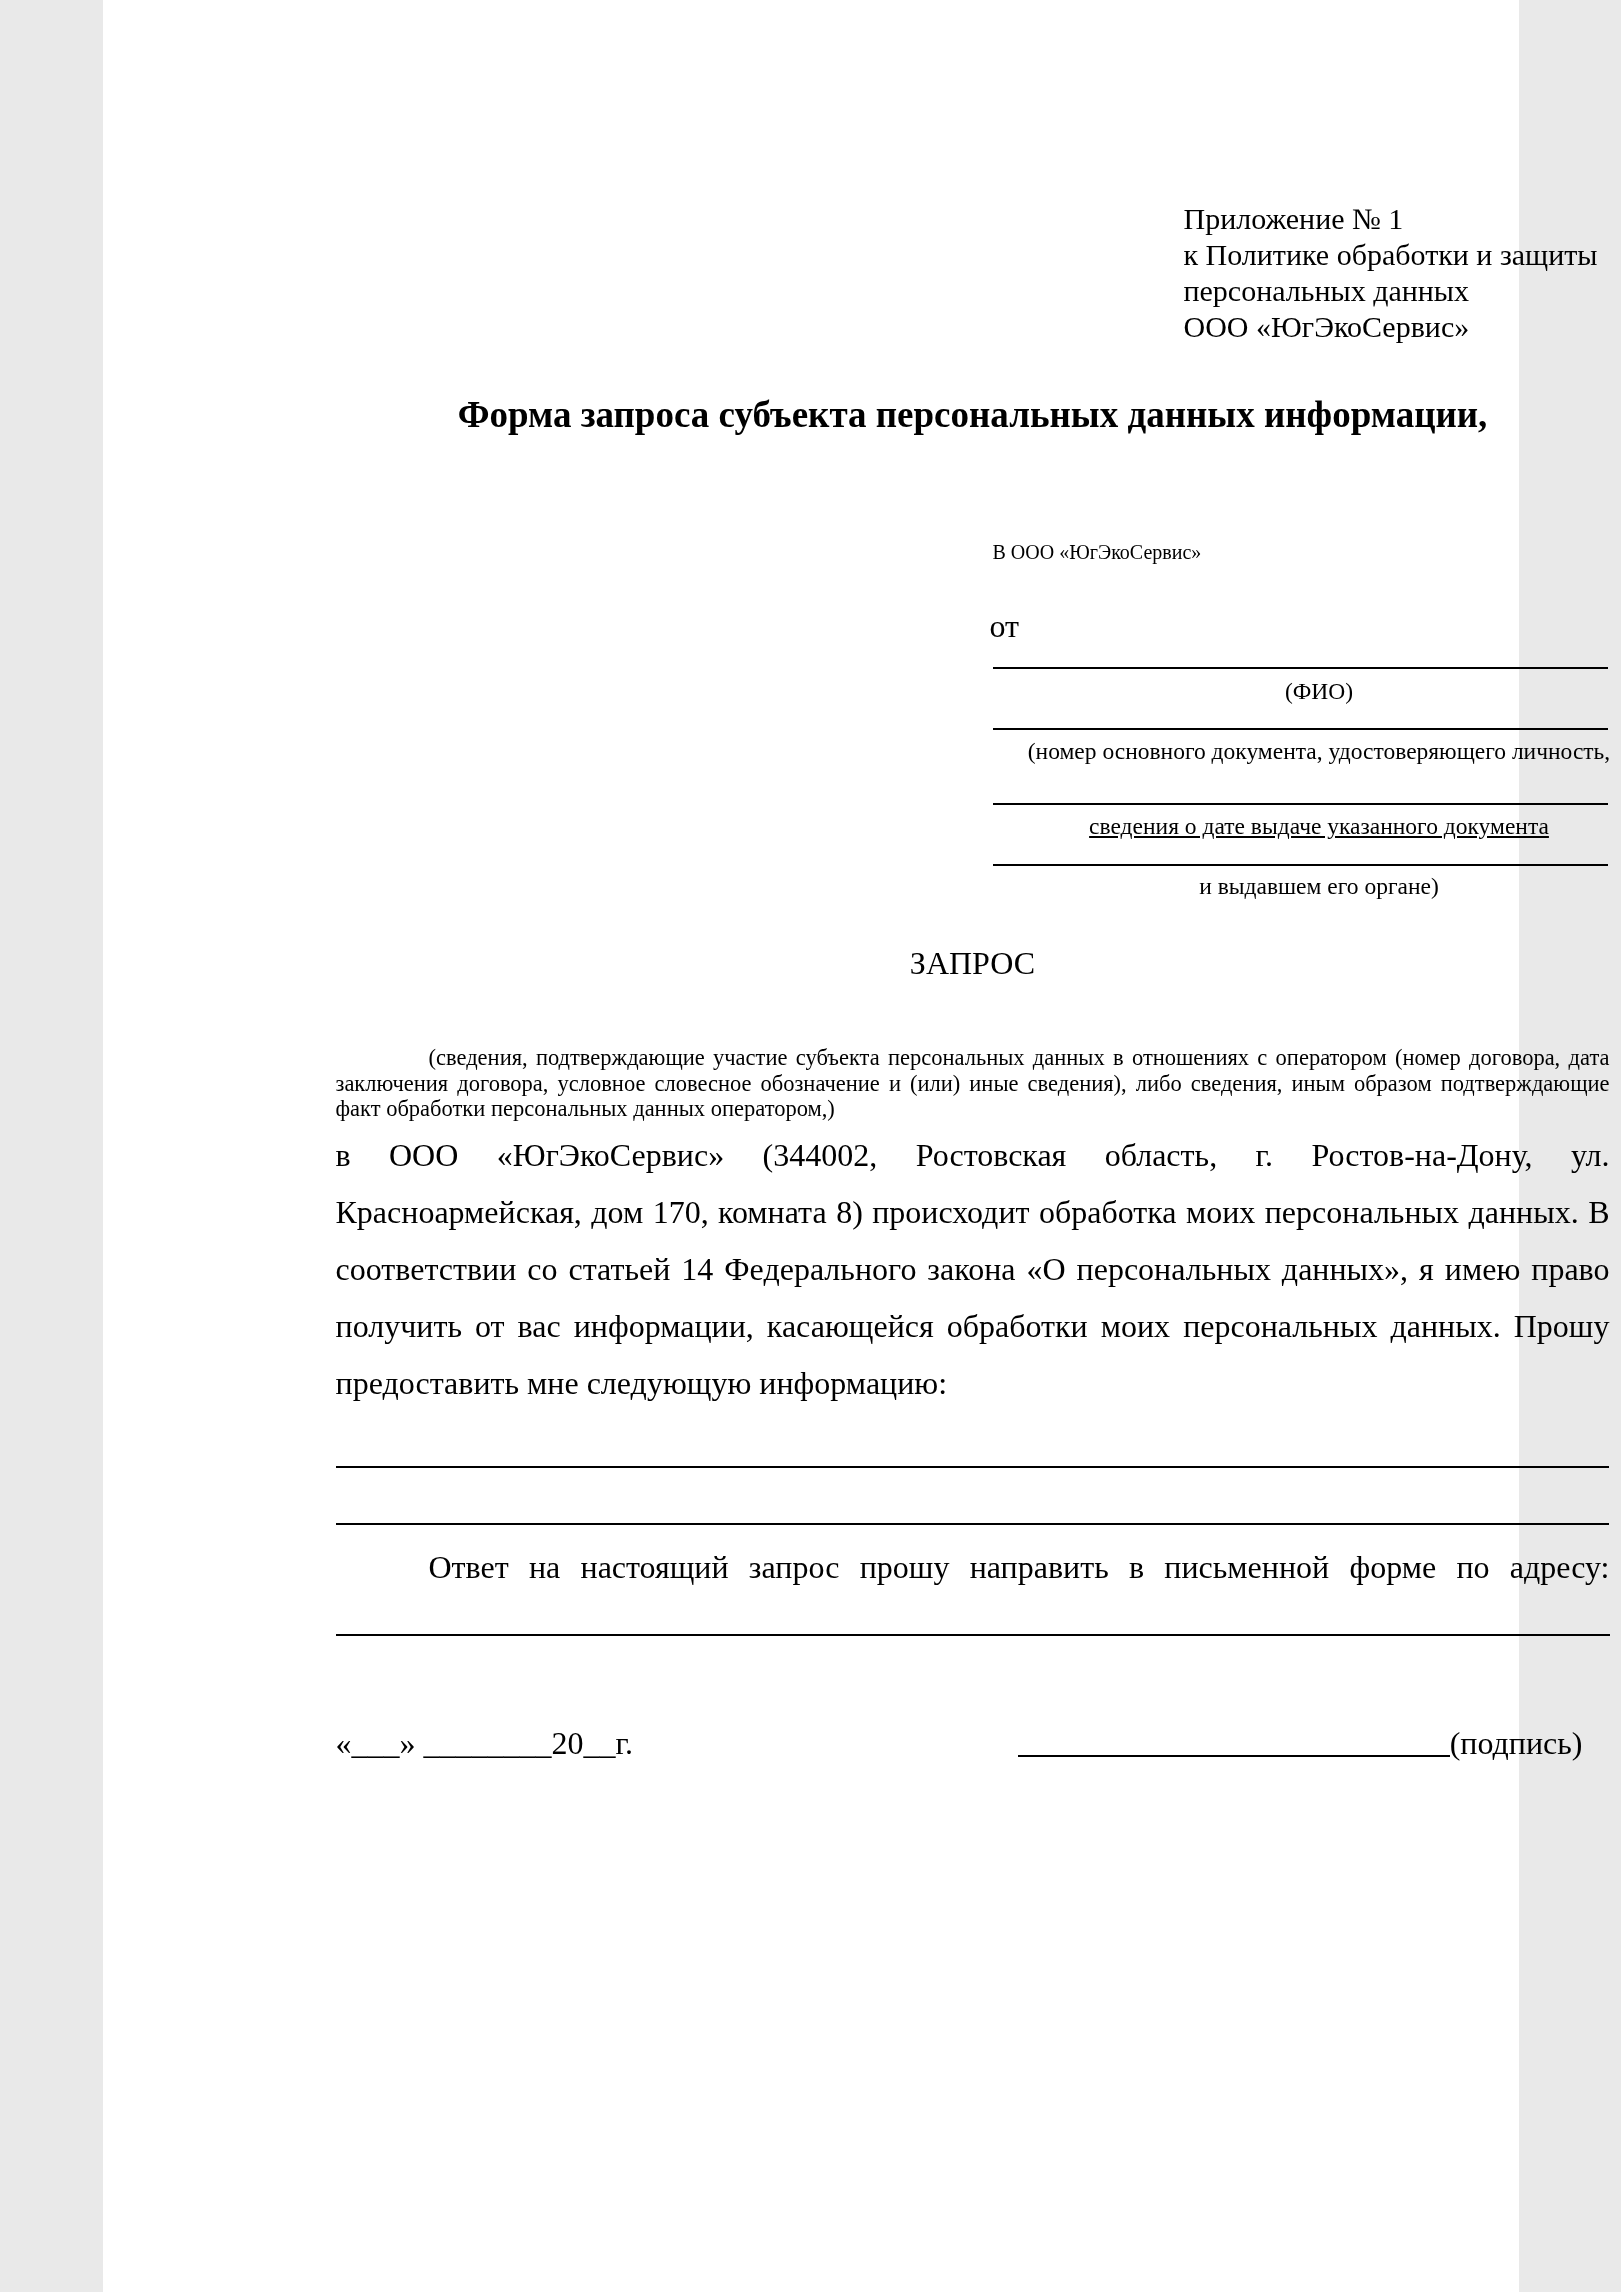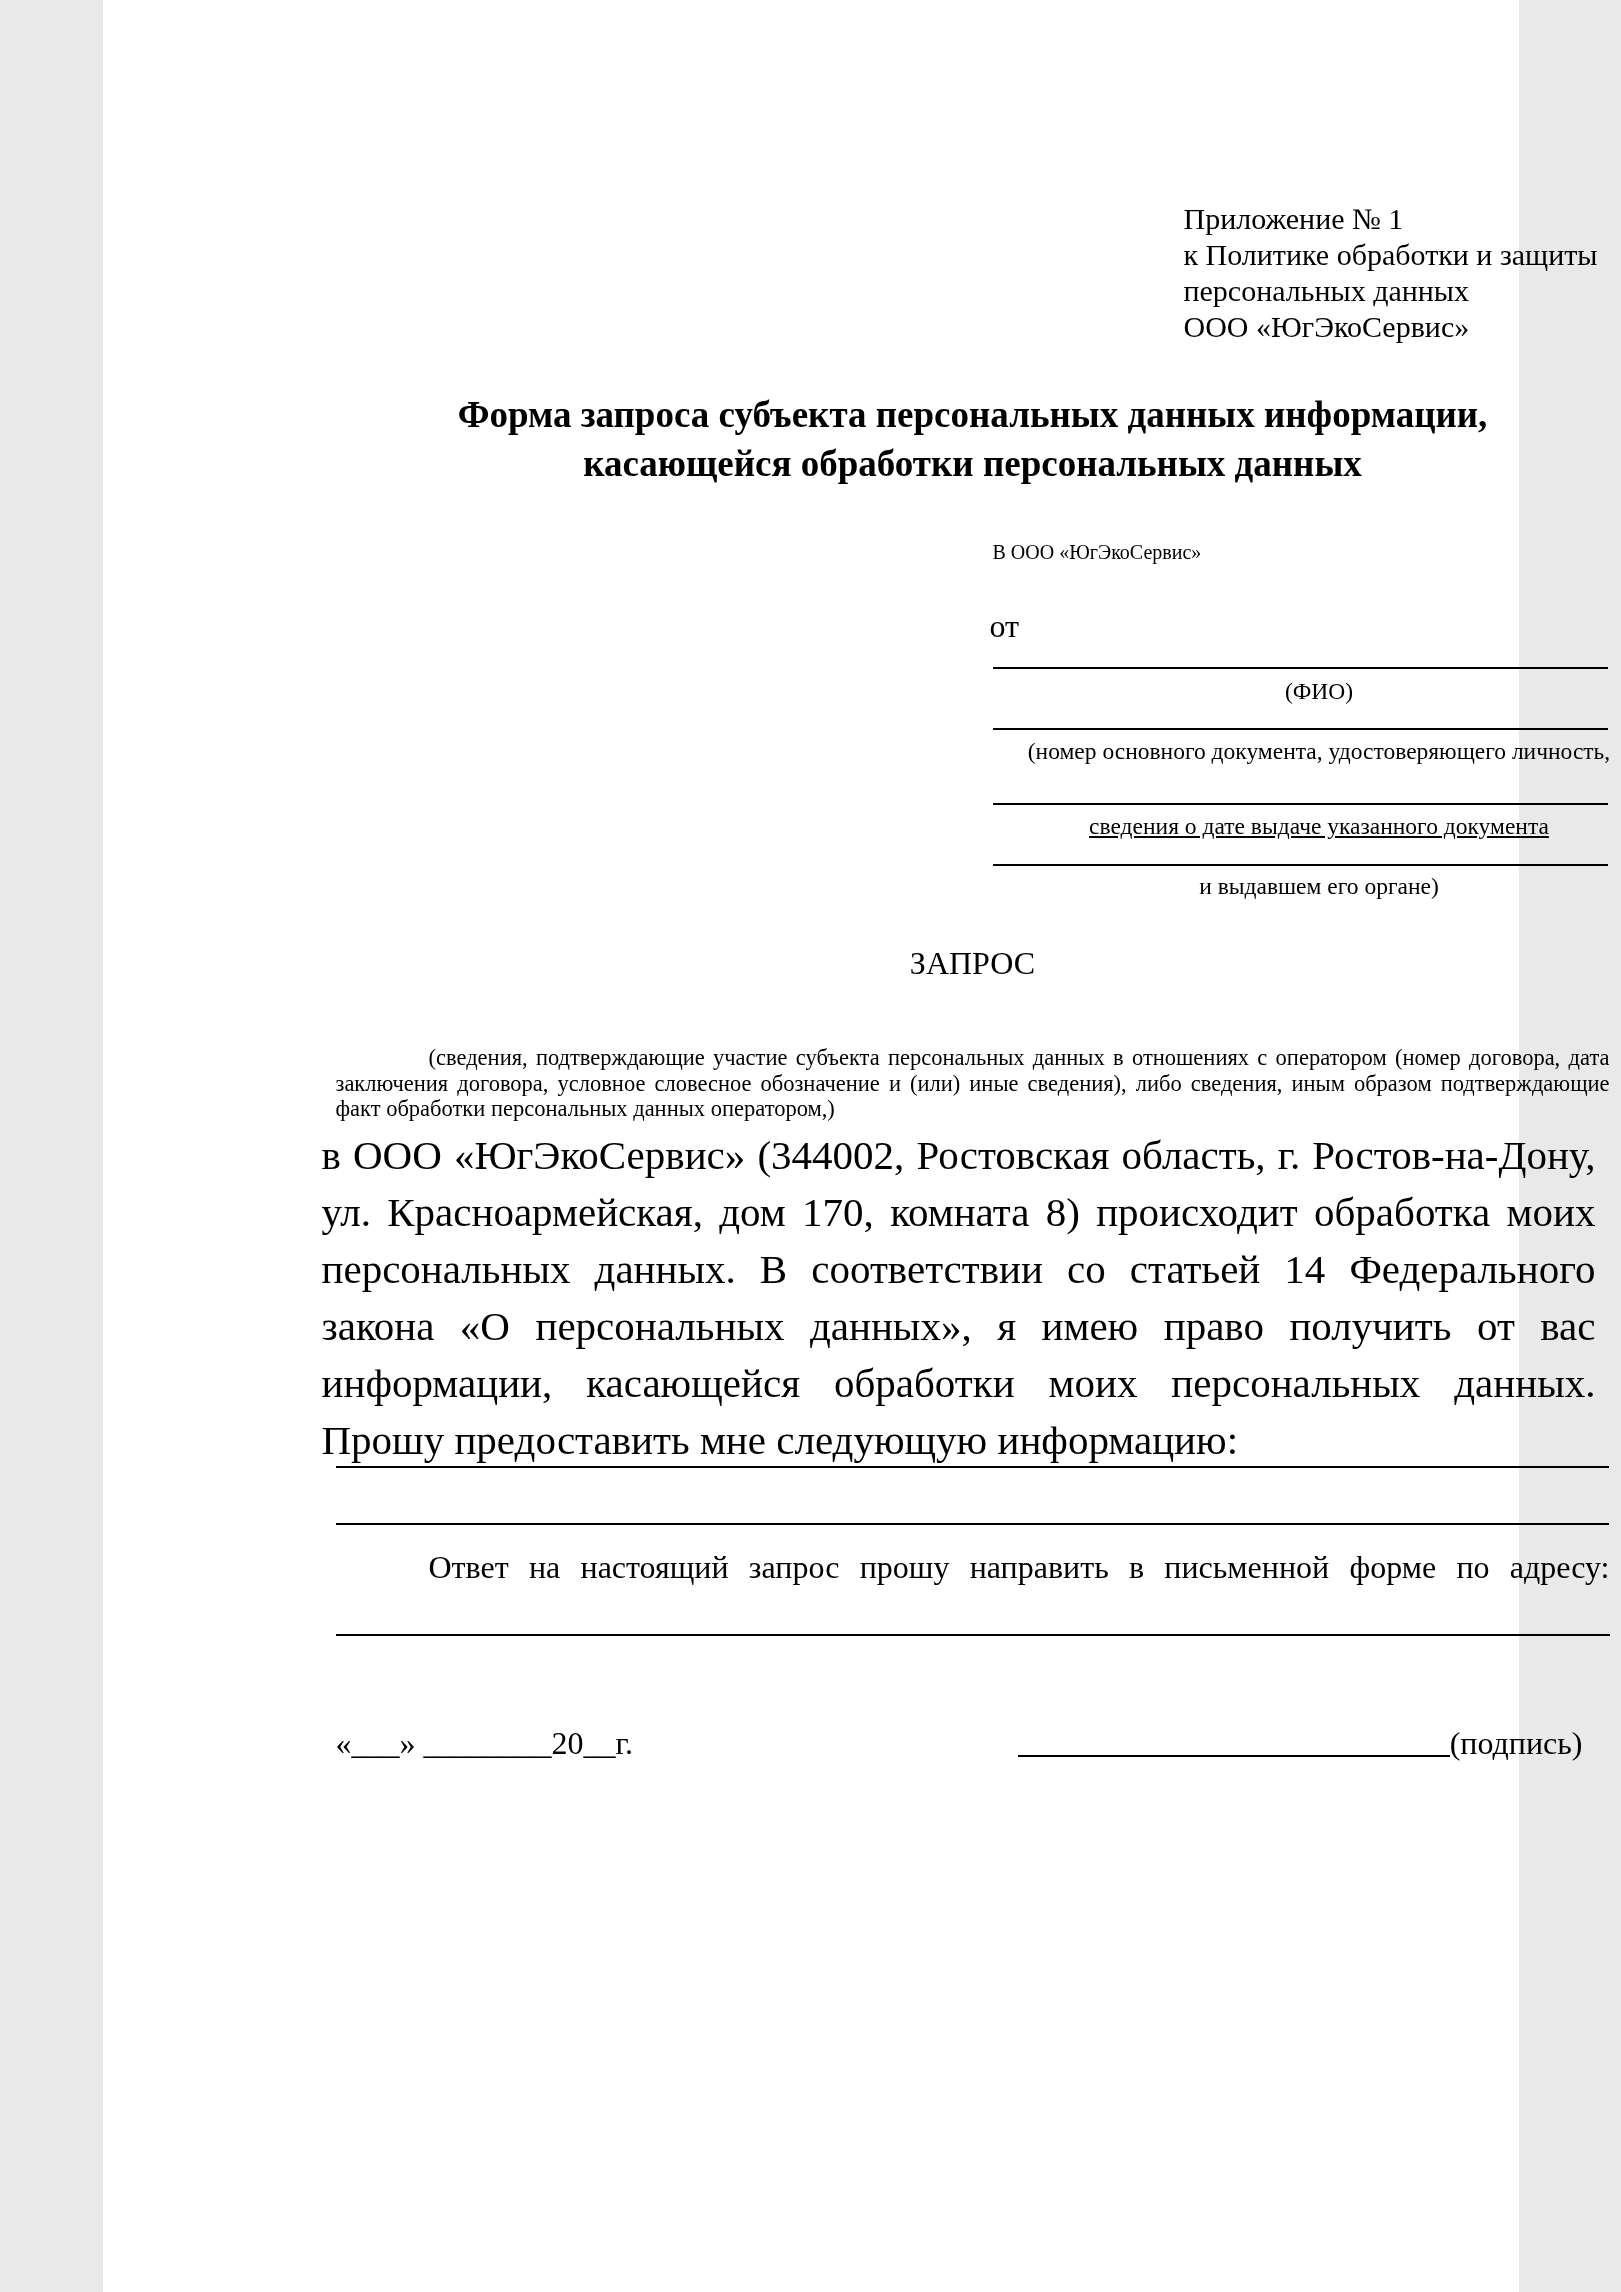--- a/index.html
+++ b/index.html
@@ -53,22 +53,22 @@
   }
   .intro-row   { left: 326px; top: 1002px; width: 1181px; }
   .intro-row .txt { padding-right: 9.8px; }
 
   .note {
     left: 233px; top: 1045px; width: 1274px;
     font-size: 22.5px; line-height: 25.5px;
     text-align: justify; text-indent: 93px;
   }
   .body-par {
-    left: 219px; top: 1127px; width: 1274px;
-    font-size: 41px; line-height: 57px;
+    left: 233px; top: 1127px; width: 1274px;
+    font-size: 32px; line-height: 57px;
     text-align: justify;
   }
   .blank {
     left: 233px; width: 1273px; height: 0;
     border-bottom: 2.9px solid #000;
   }
   .answer1 {
     left: 233px; top: 1546px; width: 1274px;
     font-size: 32px; line-height: 43px;
     text-indent: 93px;
@@ -87,21 +87,20 @@
 
   <div class="abs appendix">
     <div>Приложение № 1</div>
     <div>к Политике обработки и защиты</div>
     <div>персональных данных</div>
     <div>ООО «ЮгЭкоСервис»</div>
   </div>
 
   <div class="abs doc-title">
     <div>Форма запроса субъекта персональных данных информации,</div>
-    <div>касающейся обработки персональных данных</div>
   </div>
 
   <div class="abs addr-to">В ООО «ЮгЭкоСервис»</div>
   <div class="abs addr-from">от</div>
 
   <div class="abs fline" style="top:667px;"></div>
   <div class="abs fcap" style="top:678px;">(ФИО)</div>
 
   <div class="abs fline" style="top:728px;"></div>
   <div class="abs fcap" style="top:738px;">(номер основного документа, удостоверяющего личность,</div>

